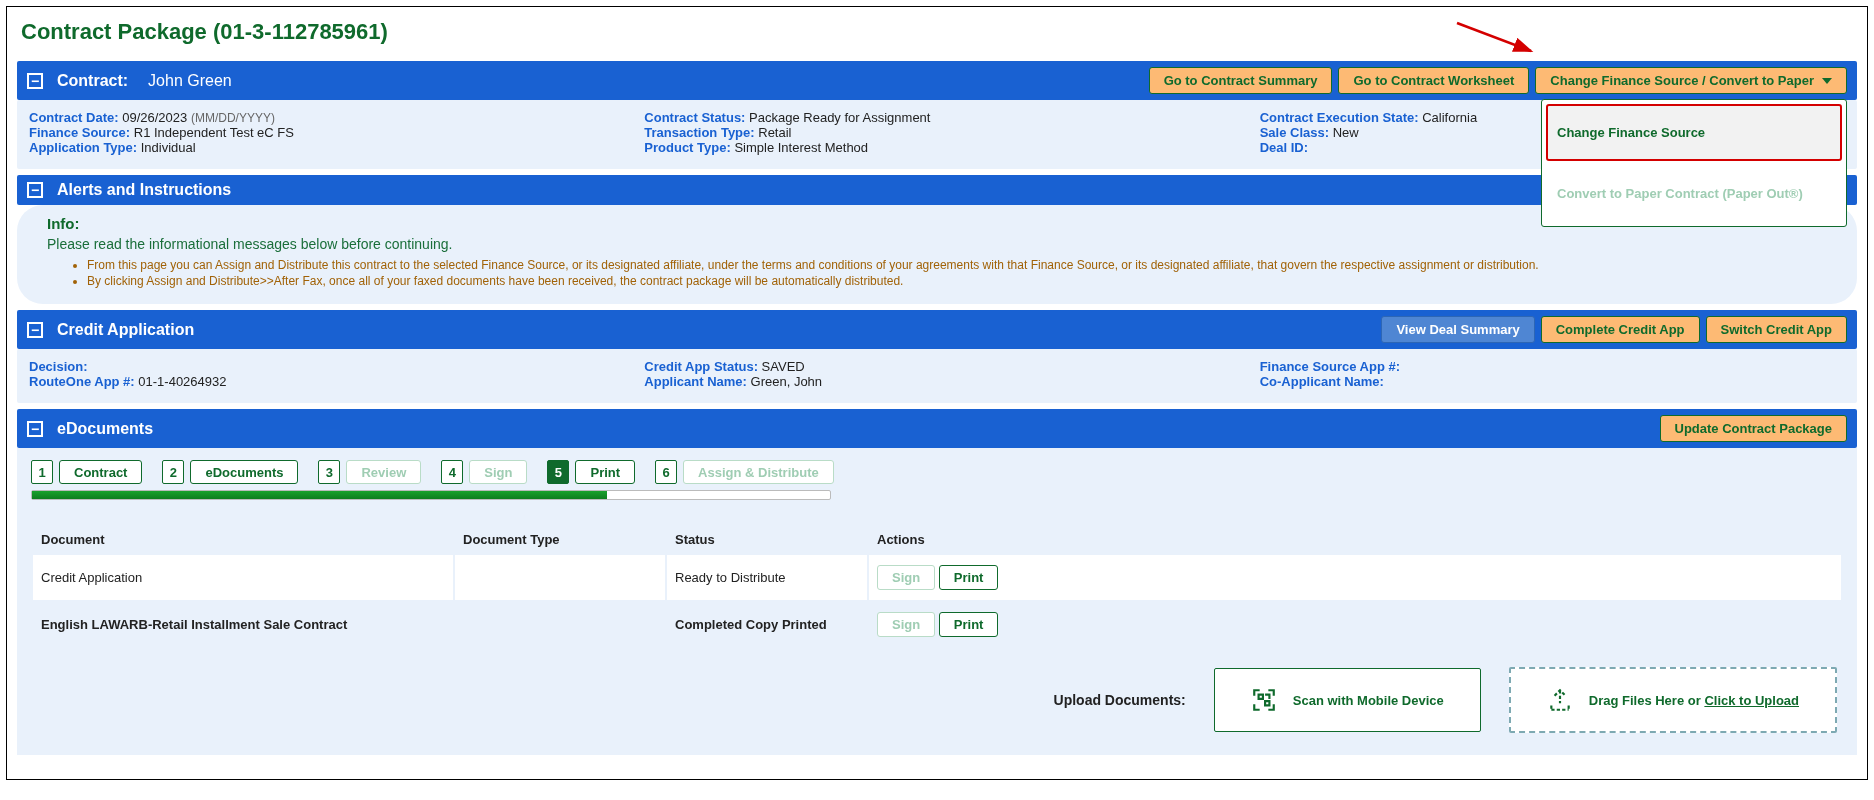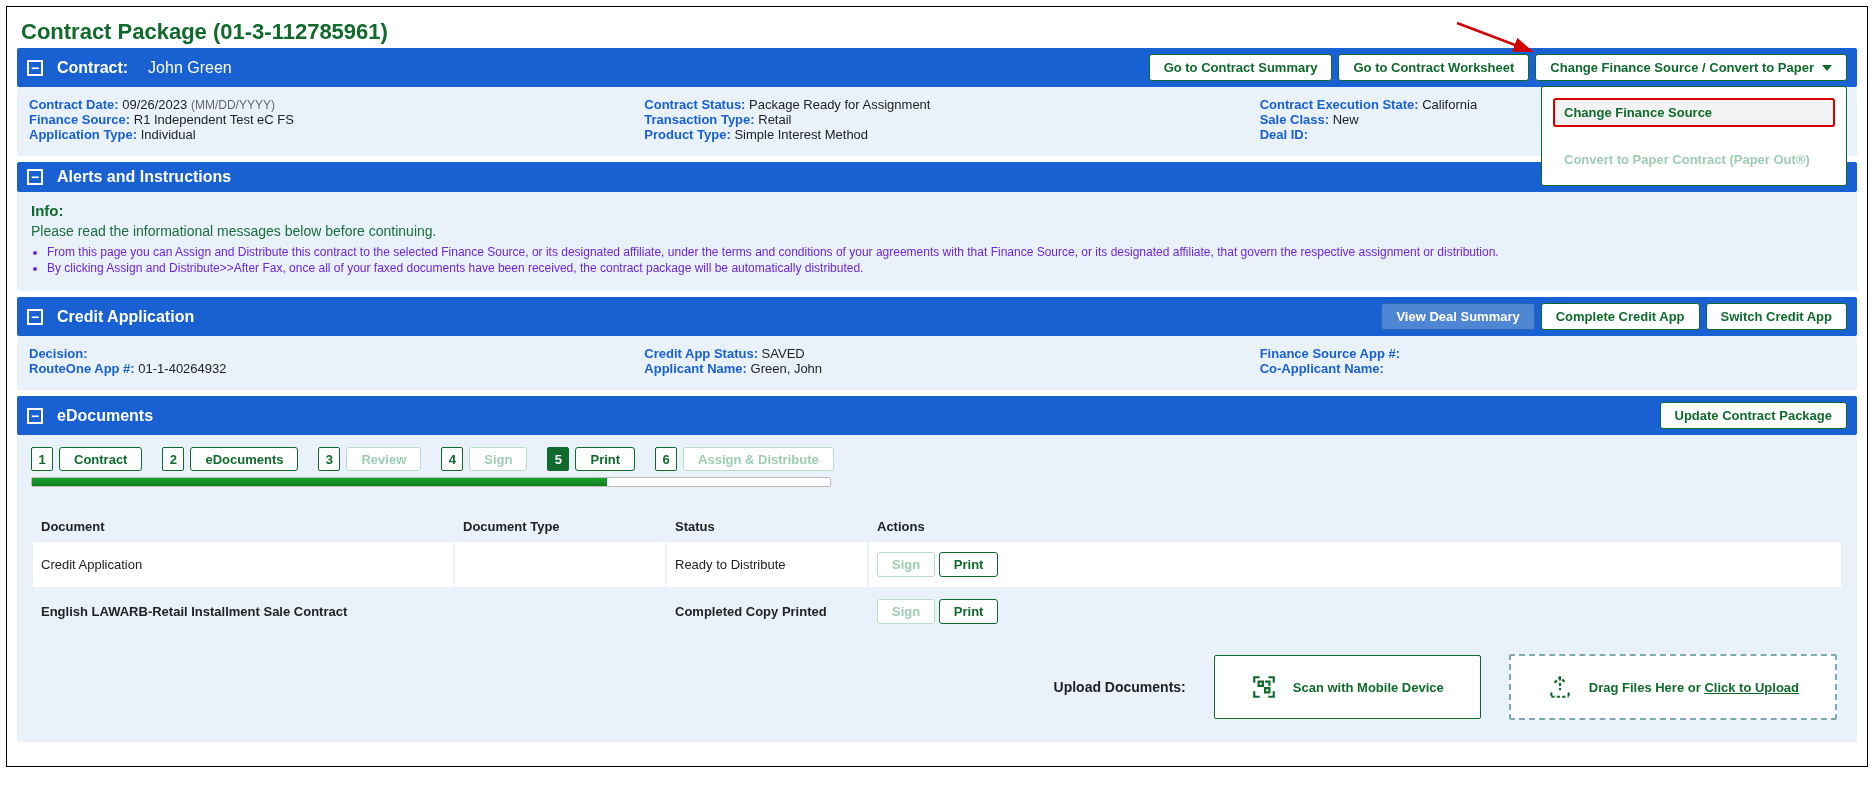--- a/index.html
+++ b/index.html
@@ -12,21 +12,21 @@
     width: 1874px;
   }
   .outer {
     border: 1px solid #000;
     padding: 8px 10px 18px 10px;
   }
   .page-title {
     color: #0f6a2c;
     font-weight: 700;
     font-size: 22px;
-    padding: 4px 4px 3px 4px;
+    padding: 4px 4px 16px 4px;
   }
 
   
   .section {
     margin-bottom: 6px;
   }
   .section-header {
     background: #1961d2;
     color: #fff;
     display: flex;
@@ -41,21 +41,21 @@
     border: 2px solid #fff;
     display: inline-flex; align-items: center; justify-content: center;
     margin-right: 14px;
     font-size: 14px; line-height: 12px;
     font-weight: 700;
   }
   .section-header .sh-title { margin-right: 20px; }
   .section-header .sh-name { font-weight: 400; text-align: right; }
   .section-header .spacer { flex: 1; }
   .btn {
-    background: #ffffff;
+    background: #fdba74;
     border: 1px solid #0f6a2c;
     color: #0f6a2c;
     font-weight: 700;
     font-size: 13px;
     padding: 5px 14px;
     border-radius: 3px;
     margin-left: 6px;
     cursor: pointer;
     white-space: nowrap;
     display: inline-flex; align-items: center;
@@ -71,25 +71,25 @@
     width: 306px;
     background: #fff;
     border: 1px solid #0f6a2c;
     border-radius: 3px;
     z-index: 5;
     display: flex; flex-direction: column;
     padding: 2px;
   }
   .dropdown .dd-item {
     text-align: left;
-    padding: 6px 10px;
+    padding: 20px 10px;
     font-weight: 700;
     font-size: 13px;
     border-radius: 2px;
-    margin: 10px;
+    margin: 3px;
     cursor: pointer;
   }
   .dd-item.active {
     color: #0f6a2c;
     background: #f2f2f2;
     outline: 2px solid #d40000;
     outline-offset: -1px;
   }
   .dd-item.disabled { color: #9fcdb3; }
 
@@ -105,25 +105,26 @@
     column-gap: 30px;
     row-gap: 4px;
   }
   .kv { font-size: 13px; }
   .kv .k { color: #1961d2; font-weight: 700; }
   .kv .v { color: #222; font-weight: 400; }
   .kv .hint { color: #666; font-size: 12px; }
 
   .alerts-body {
     background: #e9f1fb;
-    padding: 10px 14px 14px 14px;
+    padding: 10px 14px 14px 30px;
+    border-radius: 26px;
   }
   .alerts-body .info-title { color: #0f6a2c; font-weight: 700; font-size: 15px; margin-bottom: 4px; }
   .alerts-body .info-msg { color: #1a6e3a; font-size: 14px; margin-bottom: 6px; }
-  .alerts-body ul { margin-left: 16px; color: #6d28d9; font-size: 12px; }
+  .alerts-body ul { margin-left: 40px; color: #a16207; font-size: 12px; }
   .alerts-body ul li { margin-bottom: 2px; }
 
   
   .edoc-body {
     background: #e9f1fb;
     padding: 12px 14px 18px 14px;
   }
   .steps {
     display: flex; gap: 20px; align-items: center; margin-bottom: 6px;
   }

